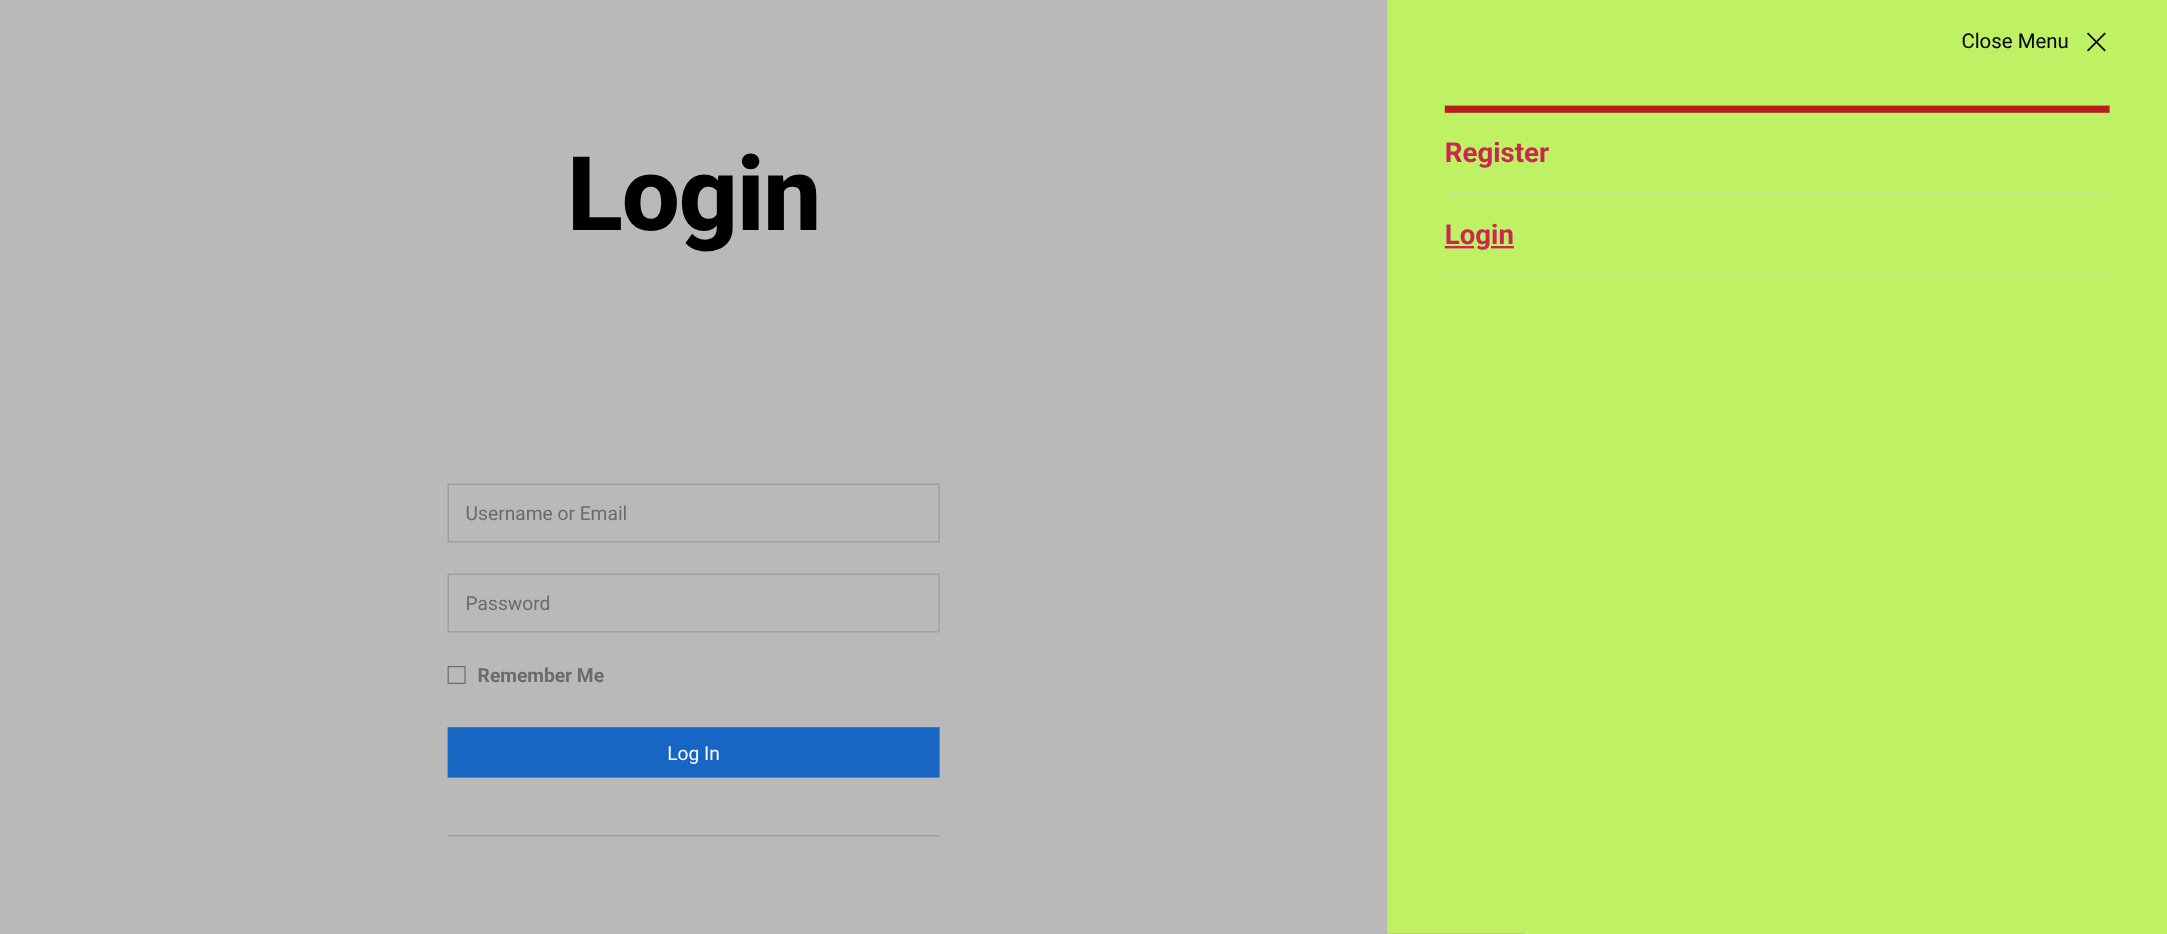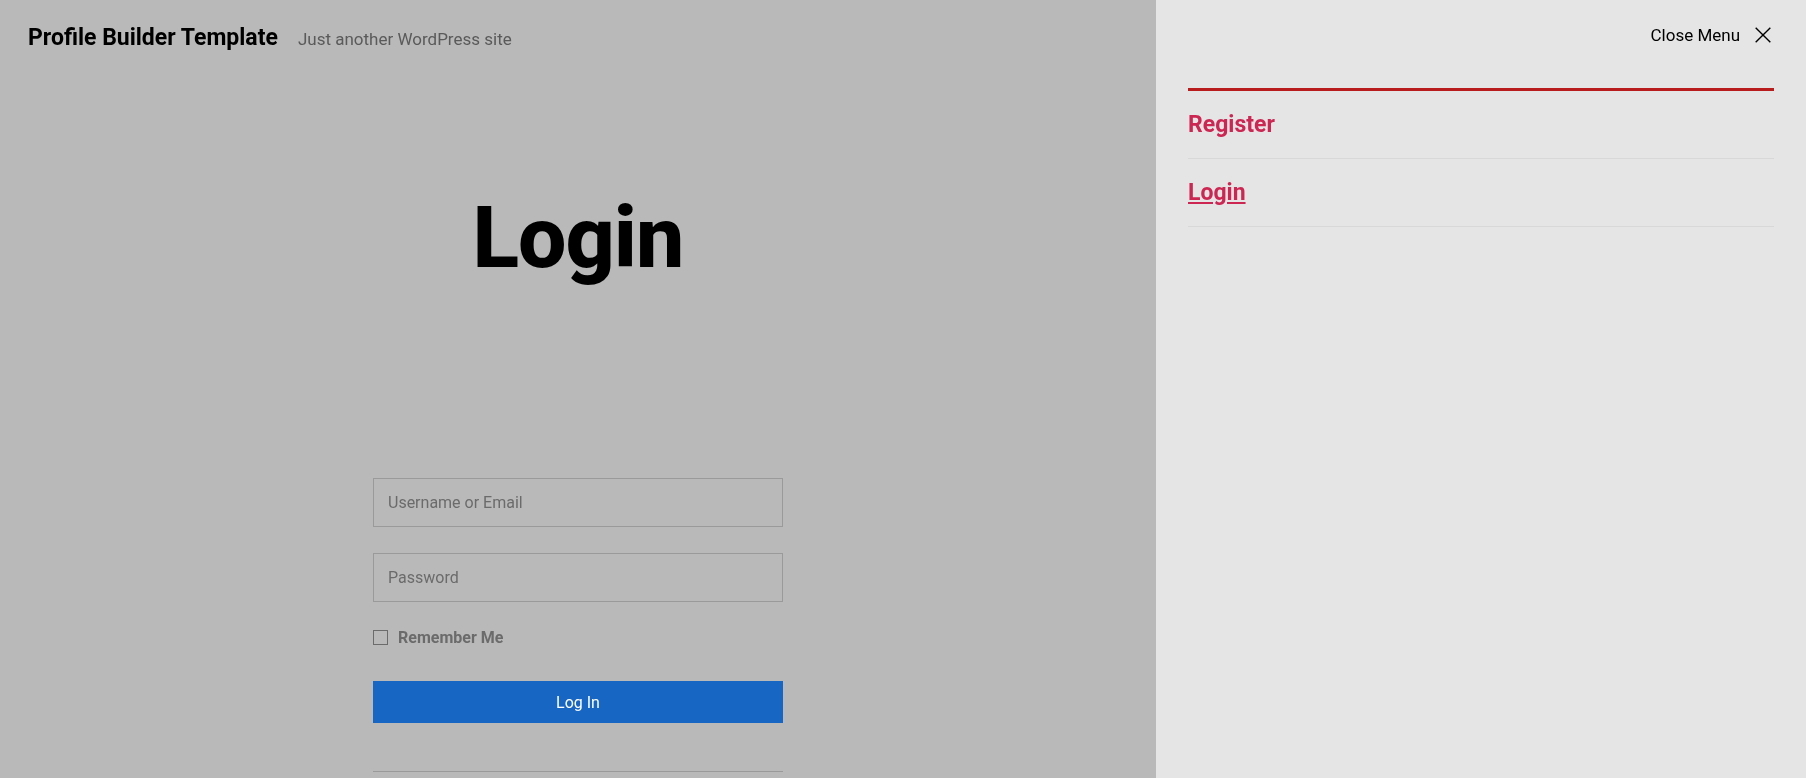--- a/index.html
+++ b/index.html
@@ -107,23 +107,23 @@
     .divider {
       width: 100%;
       height: 1px;
       background: #9a9a9a;
       margin-top: 48px;
     }
     
     .side-menu {
       width: 650px;
       height: 100%;
-      background: #e5e5e5;
+      background: #bef264;
       float: left;
-      padding: 24px 32px;
+      padding: 24px 48px;
     }
     
     .close-menu {
       display: flex;
       align-items: center;
       justify-content: flex-end;
       gap: 12px;
       cursor: pointer;
       margin-bottom: 42px;
     }
@@ -137,44 +137,40 @@
       width: 22px;
       height: 22px;
     }
     
     .close-icon svg {
       width: 100%;
       height: 100%;
     }
     
     .menu-list {
-      border-top: 3px solid #b91c1c;
+      border-top: 6px solid #b91c1c;
     }
     
     .menu-item {
       padding: 20px 0;
       border-bottom: 1px solid #d8d8d8;
       font-size: 23px;
       font-weight: 700;
       color: #cd2653;
       cursor: pointer;
     }
     
     .menu-item.active {
       text-decoration: underline;
     }
   </style>
 </head>
 <body>
 
 <div class="main-area">
-  <div class="header">
-    <div class="site-title">Profile Builder Template</div>
-    <div class="tagline">Just another WordPress site</div>
-  </div>
 
   <h1 class="page-title">Login</h1>
 
   <form class="login-form">
     <input type="text" class="input-field" placeholder="Username or Email" style="">
     <input type="password" class="input-field" placeholder="Password" style="">
     
     <div class="remember-row">
       <div class="checkbox"></div>
       <span class="remember-label">Remember Me</span>

